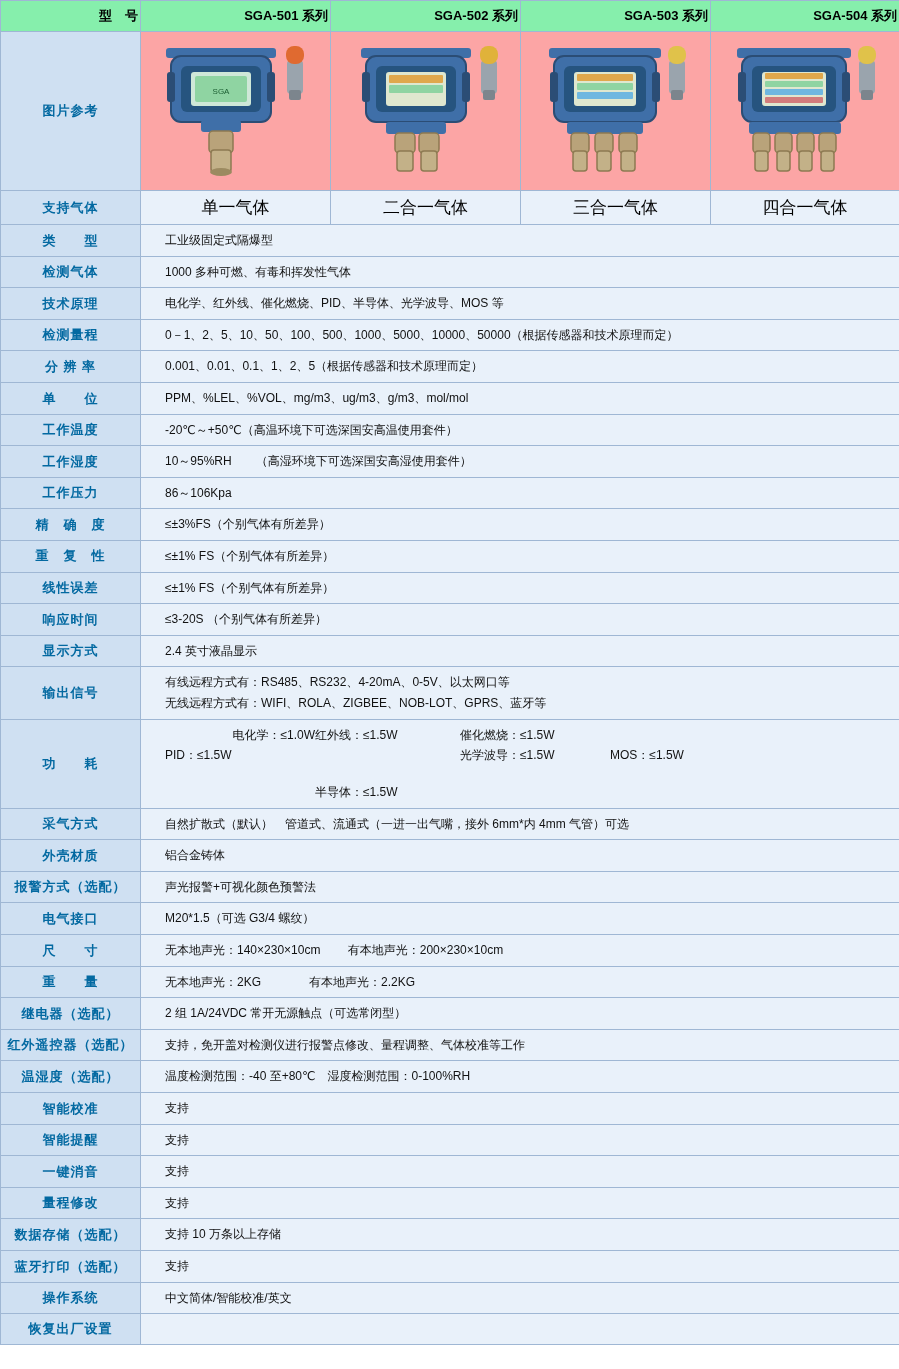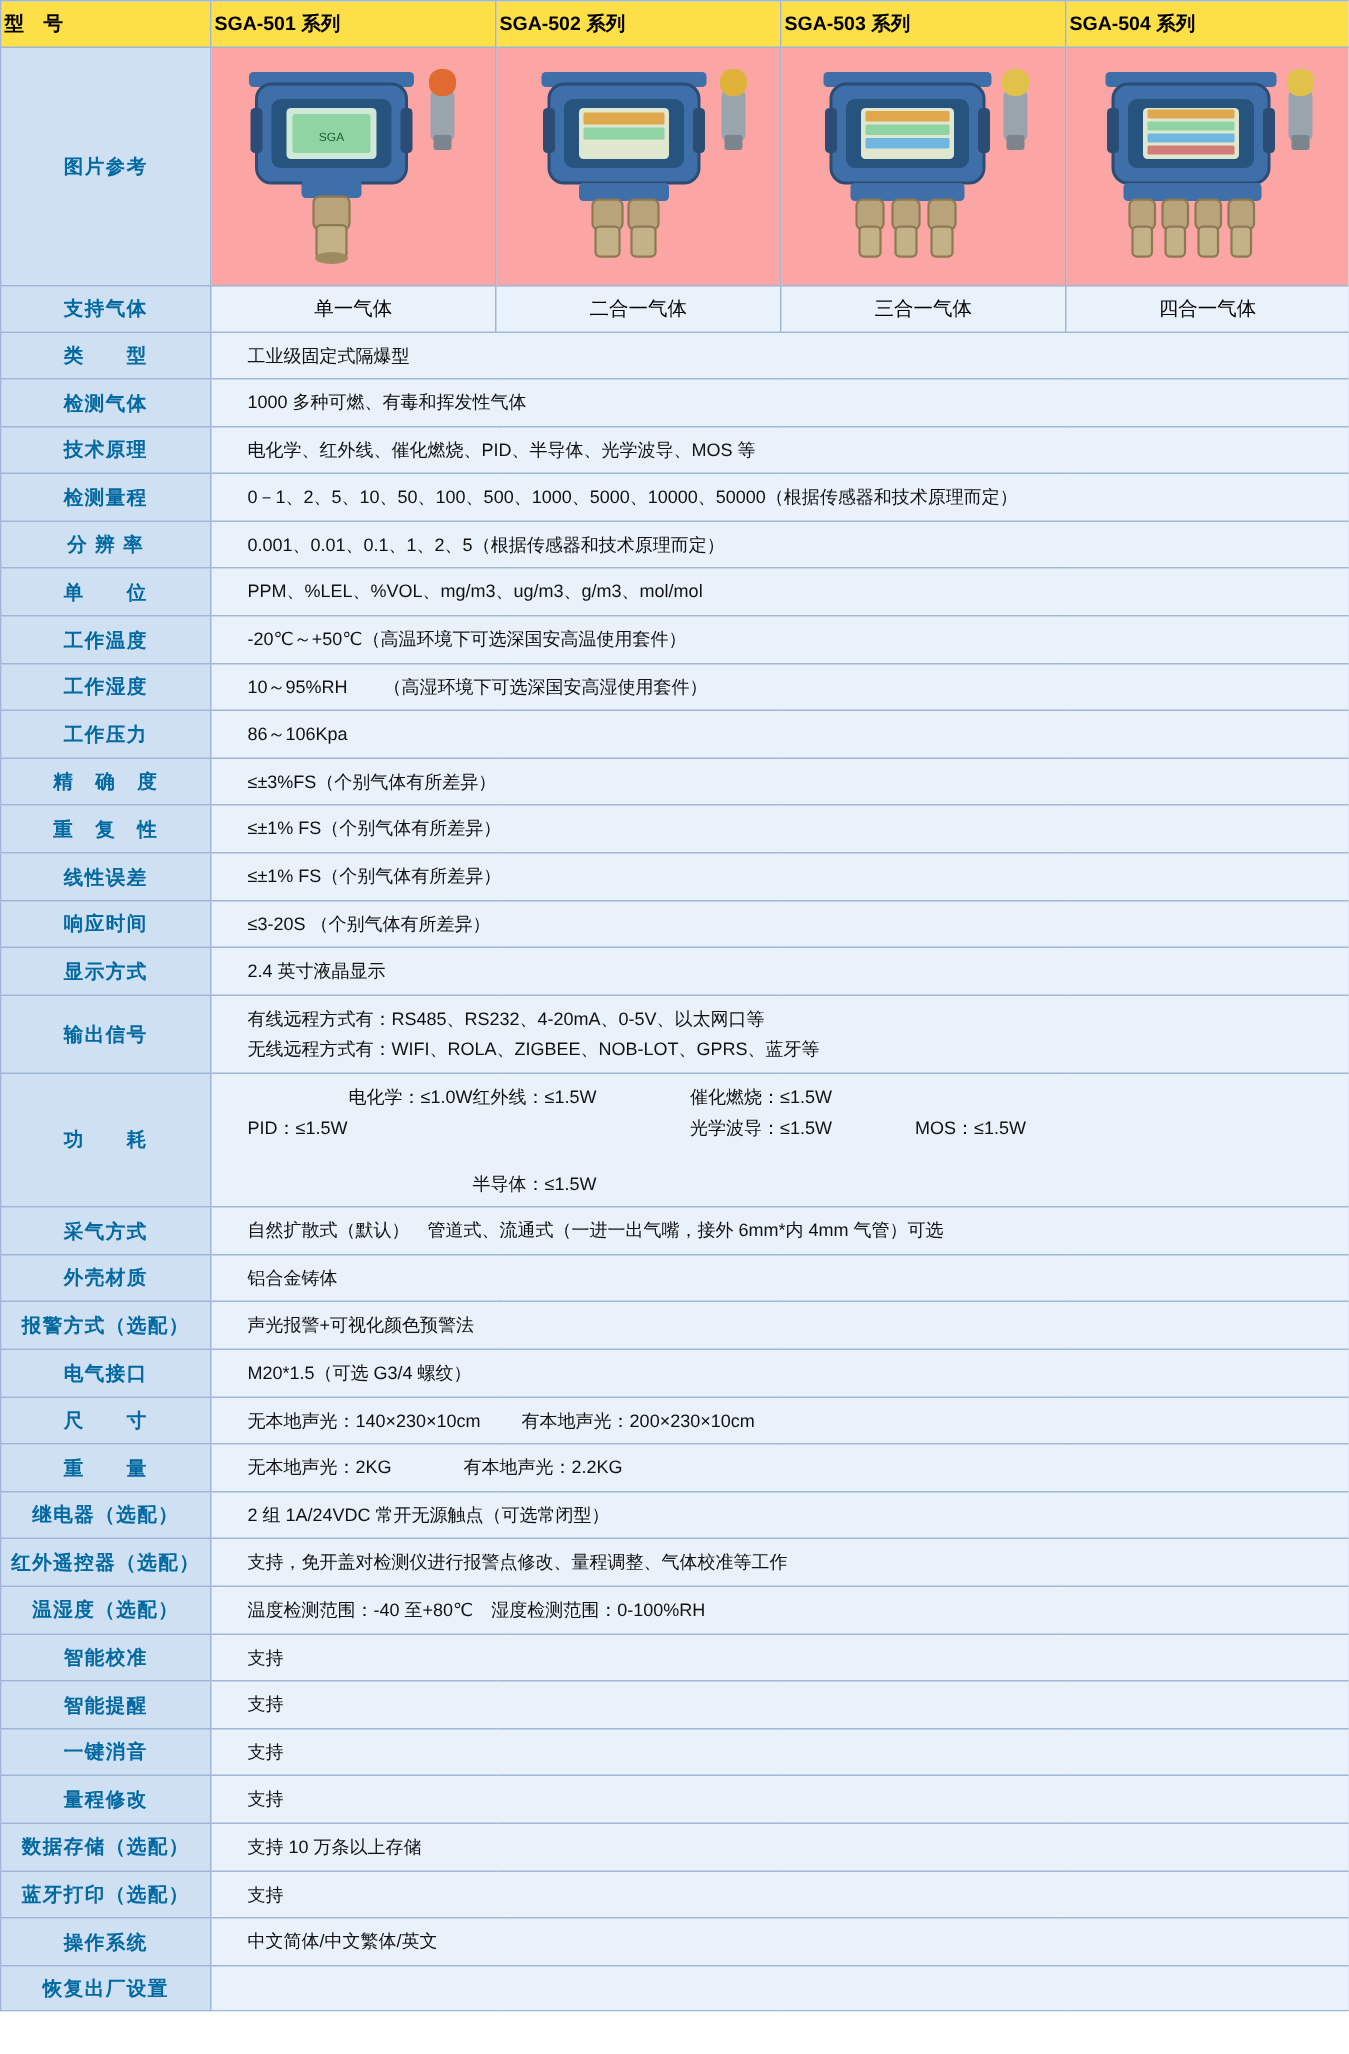--- a/index.html
+++ b/index.html
@@ -18,23 +18,23 @@
     padding:5px 2px;
     line-height:1.5;
   }
   td.val{
     background:#e9f1fa;
     font-size:12px;
     color:#111;
     padding:5px 24px;
     line-height:1.55;
   }
-  .hdr td{background:#fde047;text-align:left;font-weight:bold;font-size:13px;padding:6px 2px;}
+  .hdr td{background:#86efac;text-align:right;font-weight:bold;font-size:13px;padding:6px 2px;}
   .imgcell{background:#fca5a5;text-align:center;padding:4px 0;height:150px;}
-  .gascell{background:#e9f1fa;text-align:center;font-size:13px;padding:5px 2px;}
+  .gascell{background:#e9f1fa;text-align:center;font-size:17px;padding:5px 2px;}
   .cols{display:flex;flex-wrap:wrap;}
   .cols > div{white-space:nowrap;}
   .line{padding:1px 0;}
   svg{display:block;}
 </style>
 </head>
 <body>
 
 <div class="page">
 <table class="spec">
@@ -354,21 +354,21 @@
         </tr>
         <tr>
           <td class="label">蓝牙打印（选配）</td>
           <td class="val" colspan="4">
             <div class="line">支持</div>
           </td>
         </tr>
         <tr>
           <td class="label">操作系统</td>
           <td class="val" colspan="4">
-            <div class="line">中文简体/中文繁体/英文</div>
+            <div class="line">中文简体/智能校准/英文</div>
           </td>
         </tr>
         <tr>
           <td class="label">恢复出厂设置</td>
           <td class="val" colspan="4"></td>
         </tr>
       </tbody>
 </table>
 </div>
 

